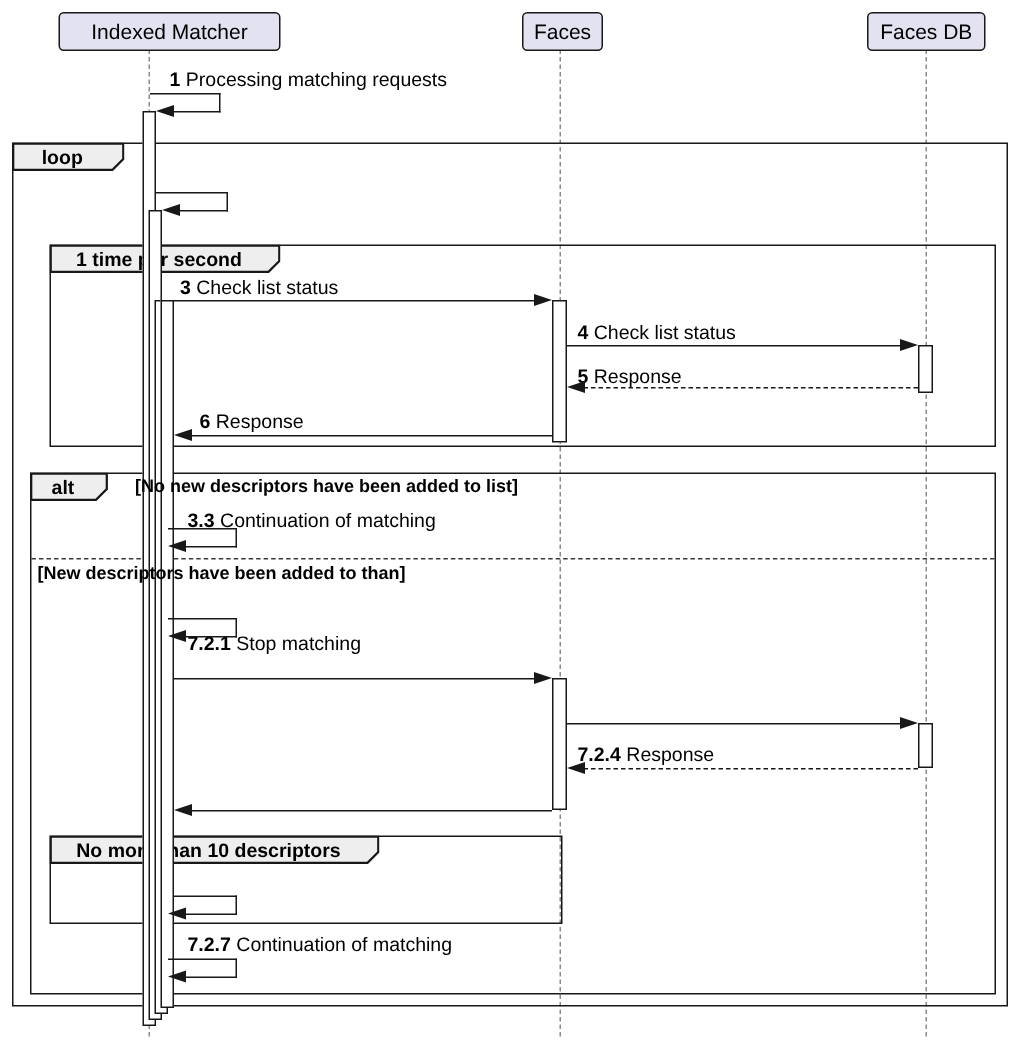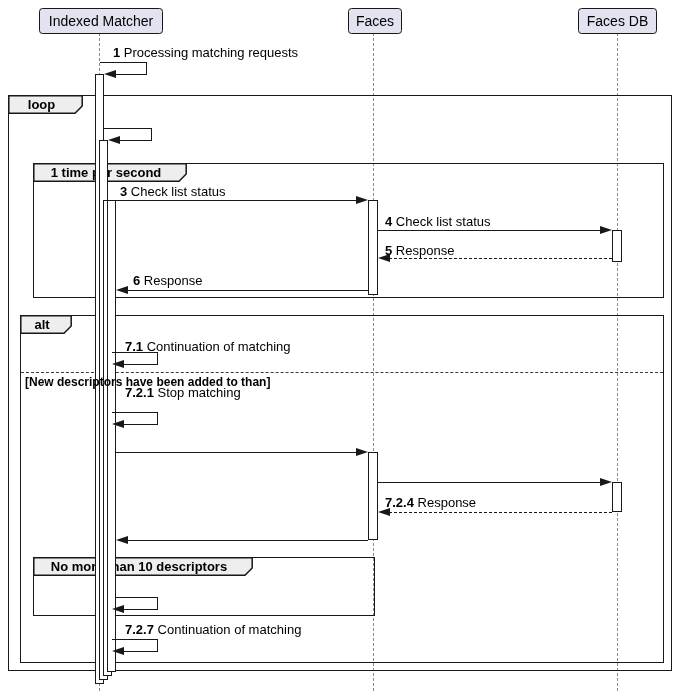--- a/index.html
+++ b/index.html
@@ -51,20 +51,21 @@
   <svg class="abs tab-svg" style="left:33px;top:163px" width="154" height="19">
     <path d="M0.8,0.8 L153.2,0.8 L153.2,11 L146,18.2 L0.8,18.2 Z" fill="#EEEEEE" stroke="#181818" stroke-width="1.5"></path>
   </svg>
   <div class="abs tab-label" style="left:33px;top:163px;width:146px;height:18px">1 time per second</div>
 
   <div class="abs fr" style="left:20px;top:315px;width:644px;height:348px"></div>
   <svg class="abs tab-svg" style="left:20px;top:315px" width="52" height="19">
     <path d="M0.8,0.8 L51.2,0.8 L51.2,11 L44,18.2 L0.8,18.2 Z" fill="#EEEEEE" stroke="#181818" stroke-width="1.5"></path>
   </svg>
   <div class="abs tab-label" style="left:20px;top:315px;width:44px;height:18px">alt</div>
+  <div class="abs guard" style="left:90px;top:318px">[No new descriptors have been added to list]</div>
   <div class="abs divider" style="left:21px;top:372px;width:642px"></div>
   <div class="abs guard" style="left:25px;top:376px">[New descriptors have been added to than]</div>
 
   <div class="abs fr" style="left:33px;top:557px;width:342px;height:59px"></div>
   <svg class="abs tab-svg" style="left:33px;top:557px" width="220" height="19">
     <path d="M0.8,0.8 L219.2,0.8 L219.2,11 L212,18.2 L0.8,18.2 Z" fill="#EEEEEE" stroke="#181818" stroke-width="1.5"></path>
   </svg>
   <div class="abs tab-label" style="left:33px;top:557px;width:212px;height:18px">No more than 10 descriptors</div>
 
   <div class="abs act" style="left:95px;top:74px;height:610px"></div>
@@ -96,27 +97,27 @@
   <div class="abs ar ar-r" style="left:600px;top:226px"></div>
 
   <div class="abs lab" style="left:385px;top:244px"><b>5</b> <span>Response</span></div>
   <div class="abs ln dash" style="left:389px;top:258px;width:223px"></div>
   <div class="abs ar ar-l" style="left:378px;top:254px"></div>
 
   <div class="abs lab" style="left:133px;top:274px"><b>6</b> <span>Response</span></div>
   <div class="abs ln" style="left:127px;top:290px;width:241px"></div>
   <div class="abs ar ar-l" style="left:116px;top:286px"></div>
 
-  <div class="abs lab" style="left:125px;top:340px"><b>7.1</b> <span>Continuation of matching</span></div>
+  <div class="abs lab" style="left:125px;top:340px"><b>3.3</b> <span>Continuation of matching</span></div>
   <div class="abs ln" style="left:112px;top:352px;width:46px"></div>
   <div class="abs vln" style="left:157px;top:352px;height:13px"></div>
   <div class="abs ln" style="left:123px;top:364px;width:35px"></div>
   <div class="abs ar ar-l" style="left:112px;top:360px"></div>
 
-  <div class="abs lab" style="left:125px;top:386px"><b>7.2.1</b> <span>Stop matching</span></div>
+  <div class="abs lab" style="left:125px;top:422px"><b>7.2.1</b> <span>Stop matching</span></div>
   <div class="abs ln" style="left:112px;top:412px;width:46px"></div>
   <div class="abs vln" style="left:157px;top:412px;height:13px"></div>
   <div class="abs ln" style="left:123px;top:424px;width:35px"></div>
   <div class="abs ar ar-l" style="left:112px;top:420px"></div>
 
   <div class="abs ln" style="left:116px;top:452px;width:241px"></div>
   <div class="abs ar ar-r" style="left:356px;top:448px"></div>
 
   <div class="abs ln" style="left:378px;top:482px;width:223px"></div>
   <div class="abs ar ar-r" style="left:600px;top:478px"></div>
@@ -132,21 +133,21 @@
   <div class="abs vln" style="left:157px;top:597px;height:13px"></div>
   <div class="abs ln" style="left:123px;top:609px;width:35px"></div>
   <div class="abs ar ar-l" style="left:112px;top:605px"></div>
 
   <div class="abs lab" style="left:125px;top:623px"><b>7.2.7</b> <span>Continuation of matching</span></div>
   <div class="abs ln" style="left:112px;top:639px;width:46px"></div>
   <div class="abs vln" style="left:157px;top:639px;height:13px"></div>
   <div class="abs ln" style="left:123px;top:651px;width:35px"></div>
   <div class="abs ar ar-l" style="left:112px;top:647px"></div>
 
-  <div class="abs pbox" style="left:39px;top:8px;width:124px;height:26px">
+  <div class="abs pbox" style="left:39px;top:8px;width:148px;height:26px">
       <span>Indexed Matcher</span>
     </div>
   <div class="abs pbox" style="left:348px;top:8px;width:54px;height:26px">
       <span>Faces</span>
     </div>
   <div class="abs pbox" style="left:578px;top:8px;width:79px;height:26px">
       <span>Faces DB</span>
     </div>
 
 </div>

